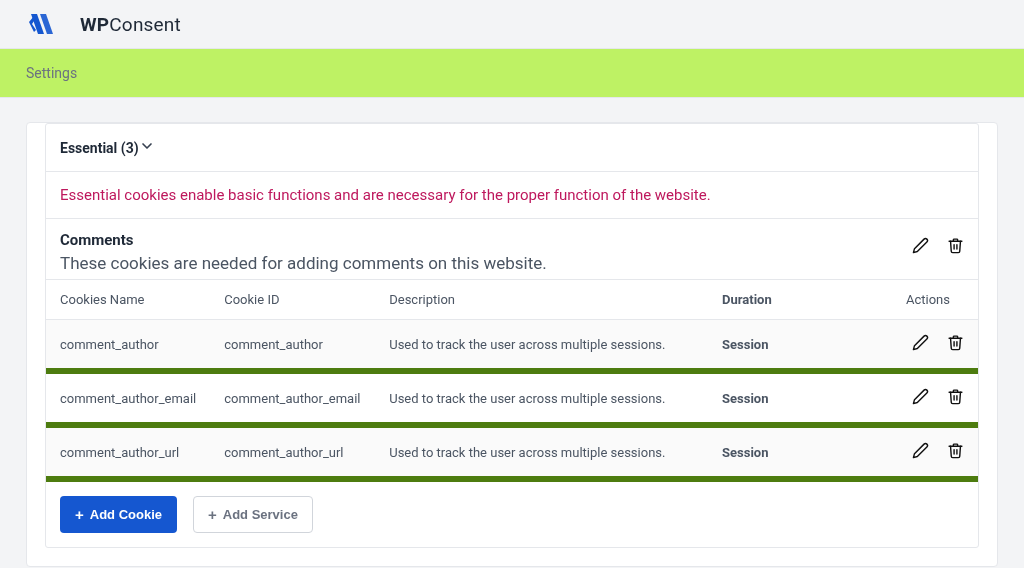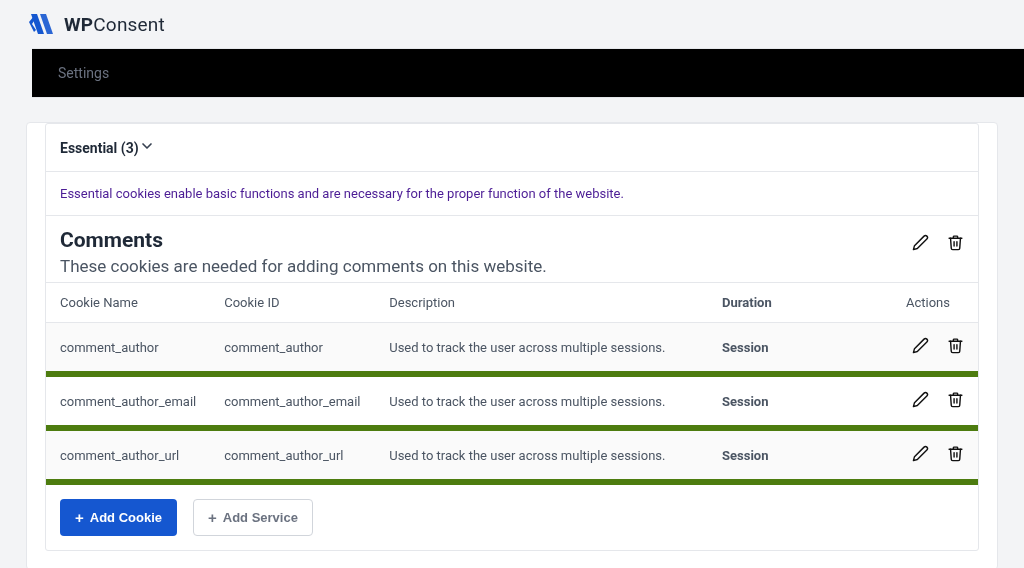--- a/index.html
+++ b/index.html
@@ -1,40 +1,40 @@
 <!DOCTYPE html>
 <html><head>
   <meta charset="utf-8">
   <style>
     * { box-sizing: border-box; margin: 0; padding: 0; }
     body { font-family: -apple-system, BlinkMacSystemFont, 'Segoe UI', Roboto, Helvetica, Arial, sans-serif; background: #f3f4f6; color: #1f2937; font-size: 14px; }
 
     .topbar { background: #f3f4f6; padding: 10px 26px 0; }
-    .logo-wrap { display: flex; align-items: center; gap: 8px; padding: 2px 0 12px; }
+    .logo-wrap { display: flex; align-items: center; gap: 24px; padding: 2px 0 12px; }
     .logo-text { font-size: 19px; font-weight: 700; letter-spacing: 0.2px; }
     .logo-text .light { font-weight: 400; }
 
-    .tabs { background: #000000; border-top: 1px solid #e5e7eb; border-bottom: 1px solid #e5e7eb; padding: 0 26px; display: flex; gap: 24px; margin-left: 32px; }
+    .tabs { background: #bef264; border-top: 1px solid #e5e7eb; border-bottom: 1px solid #e5e7eb; padding: 0 26px; display: flex; gap: 24px; }
     .tab { padding: 16px 0; font-size: 14px; color: #6b7280; cursor: pointer; }
     .tab.active { color: #1557d0; font-weight: 600; border-bottom: 3px solid #1557d0; margin-bottom: -1px; }
 
     .page { padding: 24px 26px; }
     .panel { background: #fff; border: 1px solid #e5e7eb; border-radius: 4px; }
     .panel-title { font-size: 15px; font-weight: 700; padding: 16px 18px; }
 
     .section { border: 1px solid #e5e7eb; border-radius: 3px; margin: 0 18px 18px; }
     .section-header { display: flex; align-items: center; justify-content: flex-start; padding: 14px 14px; border-bottom: 1px solid #e5e7eb; cursor: pointer; }
     .section-header-title { font-size: 14px; font-weight: 700; }
     .chevron { stroke: #374151; }
 
-    .section-desc { padding: 14px 14px; font-size: 13px; color: #4c1d95; }
+    .section-desc { padding: 14px 14px; font-size: 15px; color: #be185d; }
 
     .group { border-top: 1px solid #e5e7eb; }
     .group-head { display: flex; justify-content: space-between; align-items: flex-start; padding: 12px 14px 6px; }
-    .group-title { font-size: 21px; font-weight: 700; margin-bottom: 4px; }
+    .group-title { font-size: 15px; font-weight: 700; margin-bottom: 4px; }
     .group-sub { font-size: 17px; color: #4b5563; }
     .group-actions { display: flex; gap: 18px; padding-top: 6px; }
 
     table { width: 100%; border-collapse: collapse; }
     thead th { text-align: left; font-weight: 400; font-size: 13px; color: #4b5563; padding: 12px 14px; border-top: 1px solid #e5e7eb; border-bottom: 1px solid #e5e7eb; }
     tbody td { font-size: 13px; color: #4b5563; padding: 14px 14px; border-bottom: 6px solid #4d7c0f; }
     tbody tr:nth-child(odd) { background: #fafafa; }
     .col-name { width: 160px; }
     .col-id { width: 165px; }
     .col-desc { }
@@ -104,21 +104,21 @@
                   <path d="M14 11v6"></path>
                   <path d="M9 6V4a1 1 0 0 1 1-1h4a1 1 0 0 1 1 1v2"></path>
                 </svg>
             </span>
           </div>
         </div>
 
         <table>
           <thead>
             <tr>
-              <th class="col-name">Cookie Name</th>
+              <th class="col-name">Cookies Name</th>
               <th class="col-id">Cookie ID</th>
               <th class="col-desc">Description</th>
               <th class="col-dur">Duration</th>
               <th class="col-act">Actions</th>
             </tr>
           </thead>
           <tbody id="rows">
               <tr>
                 <td class="col-name">comment_author</td>
                 <td class="col-id">comment_author</td>

